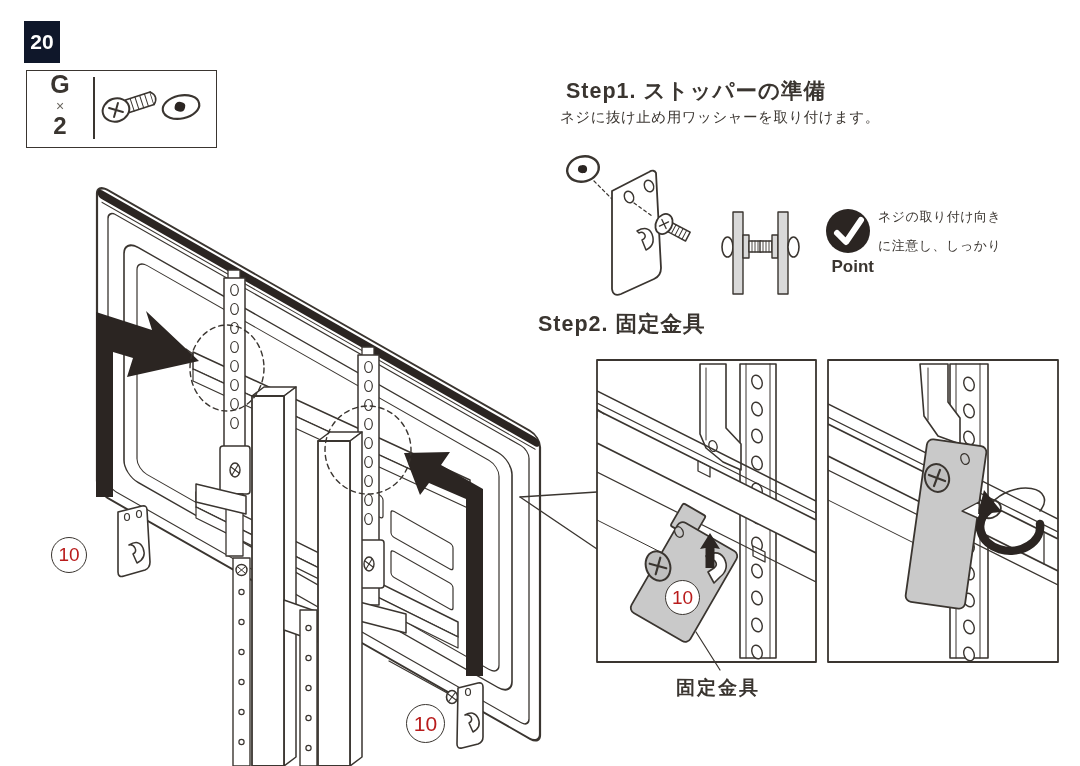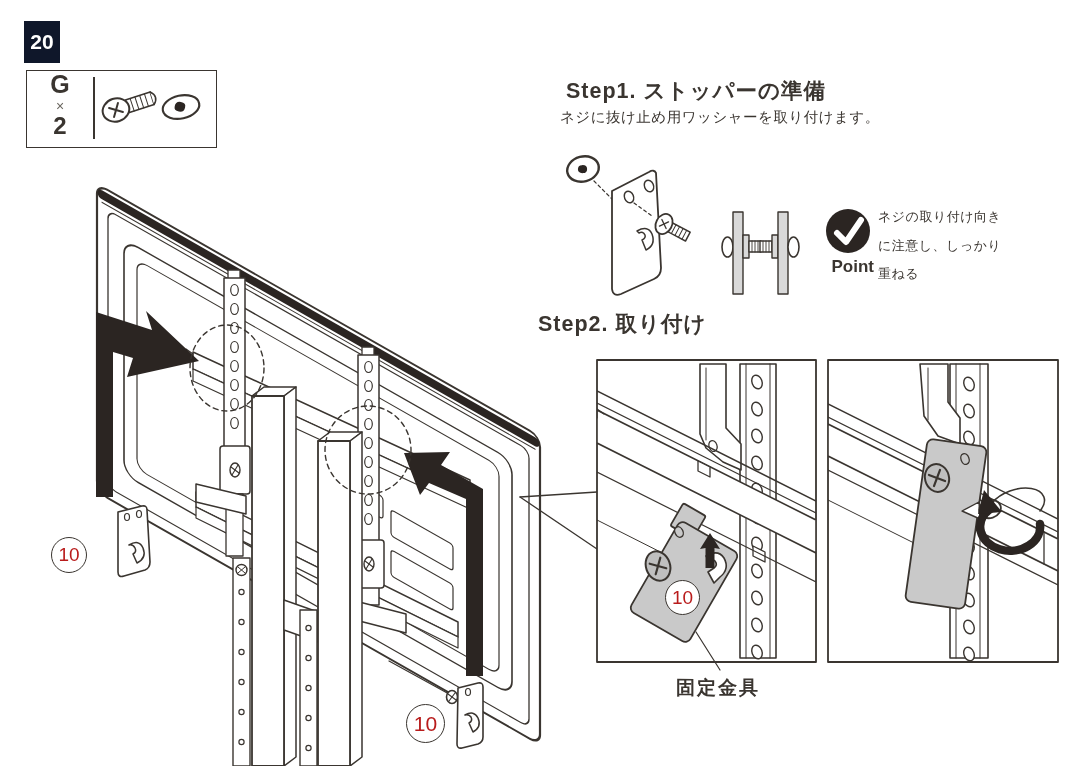--- a/index.html
+++ b/index.html
@@ -357,23 +357,22 @@
   </div>
 </div>
 
 <div class="txt" id="step1-title">Step1. ストッパーの準備</div>
 <div class="txt" id="step1-desc">ネジに抜け止め用ワッシャーを取り付けます。</div>
 
 <div class="txt" id="point-label">Point</div>
 <div class="txt" id="point-text">
   <span style="display:block">ネジの取り付け向き</span>
   <span style="display:block">に注意し、しっかり</span>
-  <span style="display:block">重ねる</span>
 </div>
 
-<div class="txt" id="step2-title">Step2. 取り付け</div>
+<div class="txt" id="step2-title">Step2. 固定金具</div>
 <div class="txt" id="callout-label">固定金具</div>
 
 <div class="part-circle" id="pc1">10</div>
 <div class="part-circle" id="pc2">10</div>
 <div class="part-circle" id="pc3">10</div>
 
 </div>
 
 </body></html>

